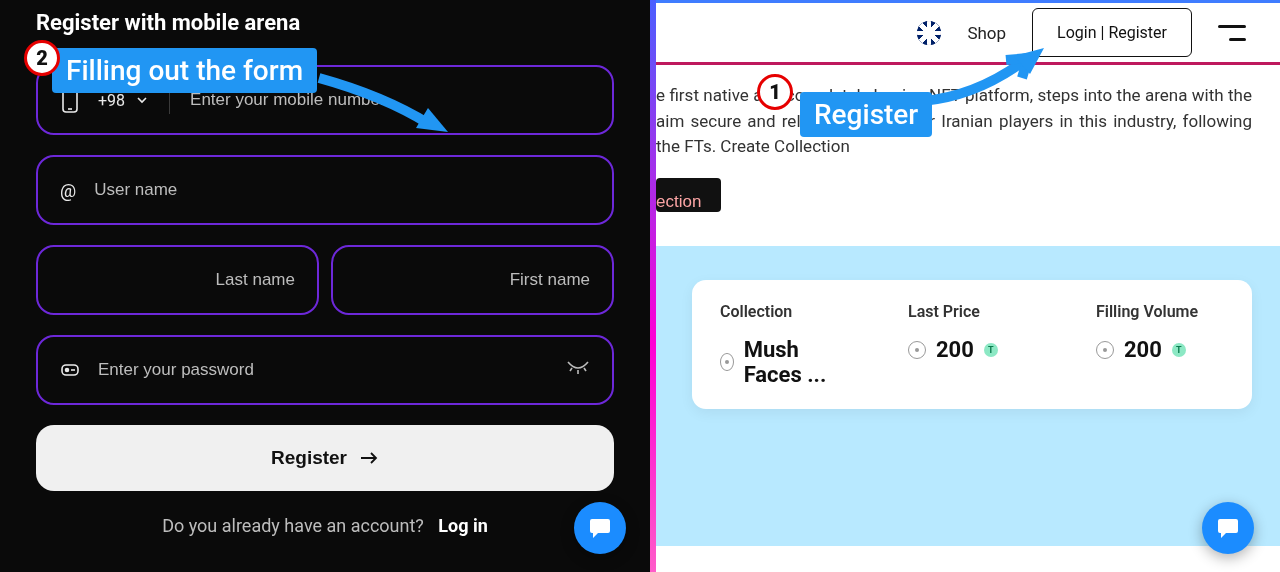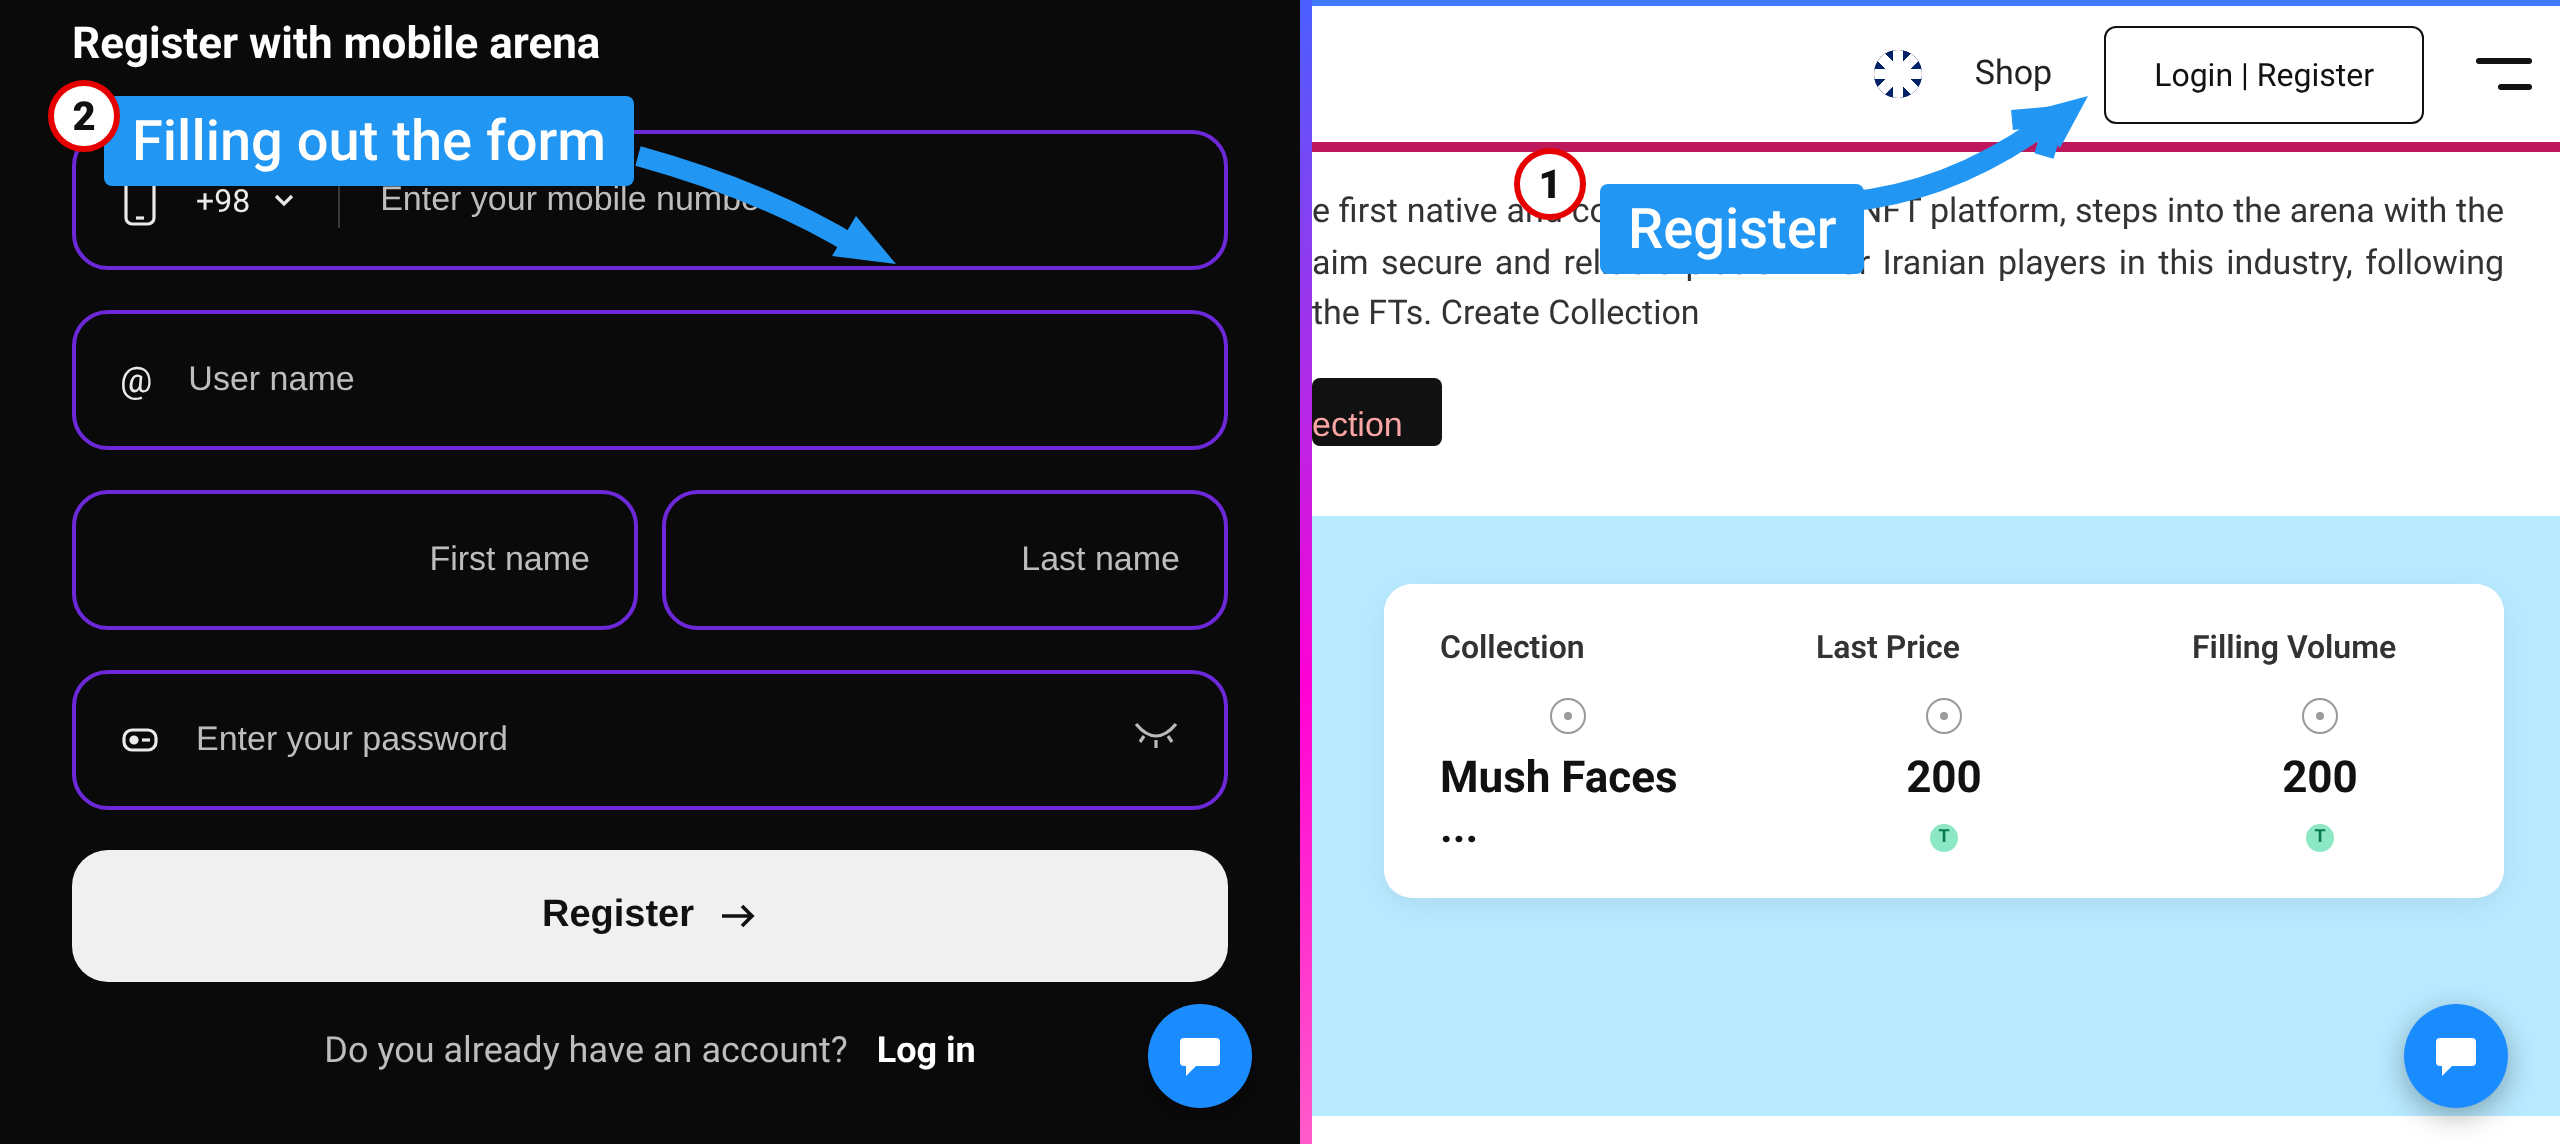--- a/index.html
+++ b/index.html
@@ -101,27 +101,27 @@
 }
 .login-row {
   text-align: center;
   font-size: 18px;
 }
 .login-row .muted { color: #bdbdbd; margin-right: 10px; }
 .login-row .link { color: #fff; font-weight: 700; }
 
 
 .rp-header {
-  height: 76px;
+  height: 65px;
   display: flex;
   align-items: center;
   justify-content: flex-end;
-  padding-right: 14px;
+  padding-right: 34px;
   gap: 26px;
-  border-bottom: 5px solid #be185d;
+  border-bottom: 3px solid #be185d;
   border-top: 3px solid #3f7cff;
 }
 .flag-circle {
   width: 24px; height: 24px;
   border-radius: 50%;
   background: radial-gradient(circle, #c8102e 0 30%, #fff 30% 40%, #012169 40% 100%);
   position: relative;
   overflow: hidden;
 }
 .flag-inner {
@@ -177,21 +177,21 @@
   background: #fff;
   border-radius: 14px;
   padding: 22px 28px;
   display: flex;
   gap: 60px;
   margin-left: 36px;
   box-shadow: 0 4px 14px rgba(0,0,0,0.06);
 }
 .stat-col { flex:1; }
 .stat-label { color: #333; font-size: 16px; font-weight: 600; margin-bottom: 16px; }
-.stat-val-row { display:flex; align-items:center; gap:10px; font-size:22px; font-weight:700; color:#111;flex-direction:column; }
+.stat-val-row { display:flex; align-items:center; gap:10px; font-size:22px; font-weight:700; color:#111; }
 .dot-circle {
   width:18px;height:18px;border:1.5px solid #999;border-radius:50%;
   display:flex;align-items:center;justify-content:center;
 }
 .dot-circle::after { content:""; width:4px;height:4px;background:#999;border-radius:50%; }
 .badge-t {
   width:14px;height:14px;background:#8ce8c4;border-radius:50%;
   display:inline-flex;align-items:center;justify-content:center;
   font-size:9px;color:#0a7a4d;font-weight:700;
 }
@@ -263,24 +263,24 @@
 
   <div class="form-row">
     <div class="field">
       <span class="icon-slot" style="font-size:18px;">@</span>
       <input type="text" placeholder="User name" style="">
     </div>
   </div>
 
   <div class="form-row">
     <div class="field right-align">
+      <input type="text" placeholder="Last name" style="">
+    </div>
+    <div class="field right-align">
       <input type="text" placeholder="First name" style="">
-    </div>
-    <div class="field right-align">
-      <input type="text" placeholder="Last name" style="">
     </div>
   </div>
 
   <div class="form-row">
     <div class="field">
       <span class="icon-slot">
         <svg width="20" height="20" viewBox="0 0 20 20" fill="none" stroke="#eaeaea" stroke-width="1.6">
             <rect x="2" y="5" width="16" height="10" rx="4"></rect>
             <circle cx="7" cy="10" r="1.5" fill="#eaeaea"></circle>
             <line x1="11" y1="10" x2="15" y2="10"></line>

